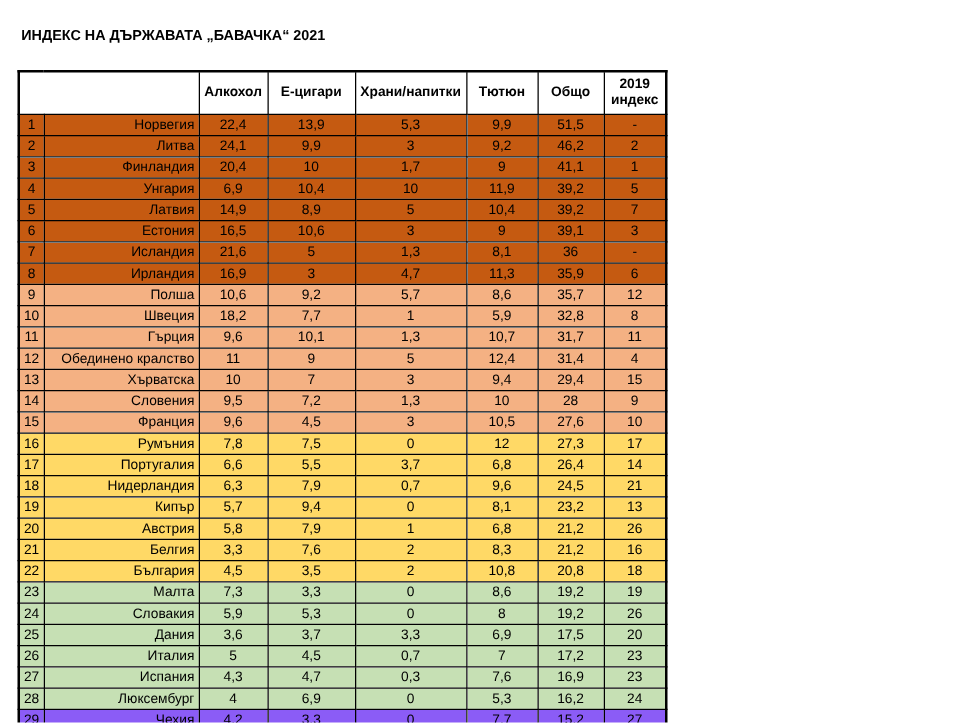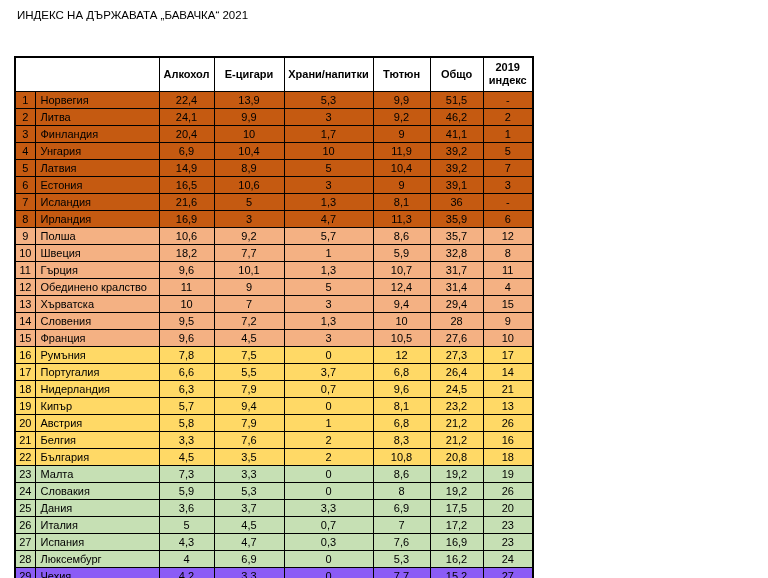--- a/index.html
+++ b/index.html
@@ -1,40 +1,40 @@
 <!DOCTYPE html>
 <html><head>
 <meta charset="utf-8">
 <style>
   * { margin:0; padding:0; box-sizing:border-box; }
   html,body { width:768px; height:578px; background:#ffffff; overflow:hidden; }
   body { font-family:"Liberation Sans", sans-serif; position:relative; color:#000; }
 
   .title {
-    position:absolute; left:17px; top:9px;
-    font-size:11.5px; font-weight:400; color:#000; white-space:nowrap;
+    position:absolute; left:17px; top:23px;
+    font-size:11.5px; font-weight:700; color:#000; white-space:nowrap;
   }
 
   table.nsi {
     position:absolute; left:14px; top:25px;
     border-collapse:collapse; table-layout:fixed;
     border:2px solid #000;
     margin-top:31px;
   }
   .nsi th, .nsi td {
     border:1px solid #000;
     font-size:11px; color:#000;
     overflow:hidden; white-space:nowrap;
   }
   .nsi thead th {
     background:#ffffff; font-weight:bold; text-align:center; vertical-align:middle;
     height:34px; line-height:1.2; padding:1px 2px; white-space:normal;
   }
   .nsi td { height:17px; padding:0 3px; text-align:center; vertical-align:middle; }
-  .nsi td.country { text-align:left; padding-left:5px; }
+  .nsi td.country { text-align:right; padding-left:5px; }
 </style>
 </head>
 <body>
 
 <div class="title">ИНДЕКС НА ДЪРЖАВАТА „БАВАЧКА“ 2021</div>
 
 <table class="nsi">
   <colgroup>
     <col style="width:20px">
     <col style="width:124px">

